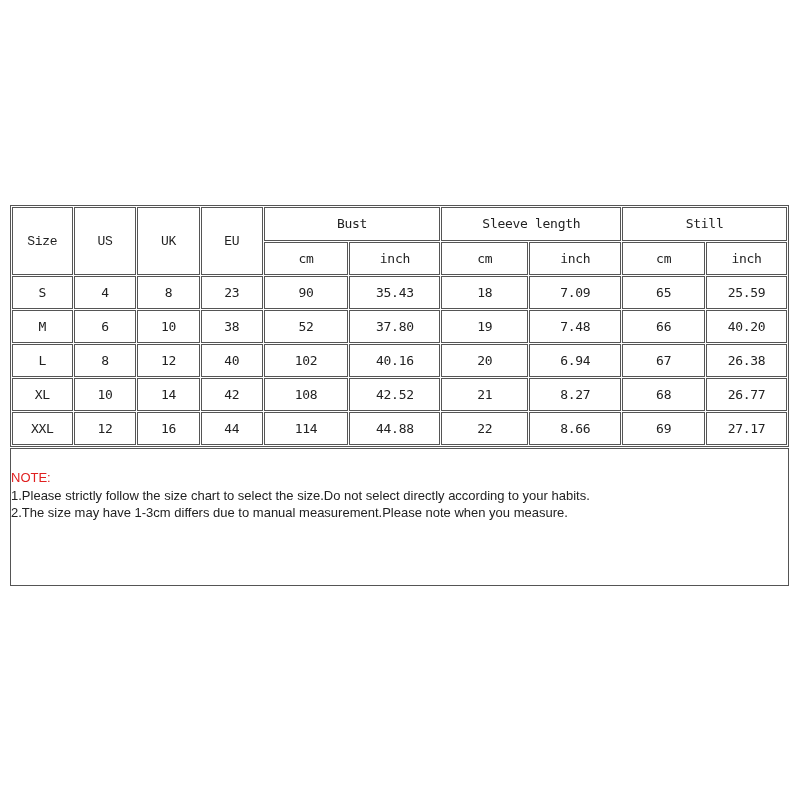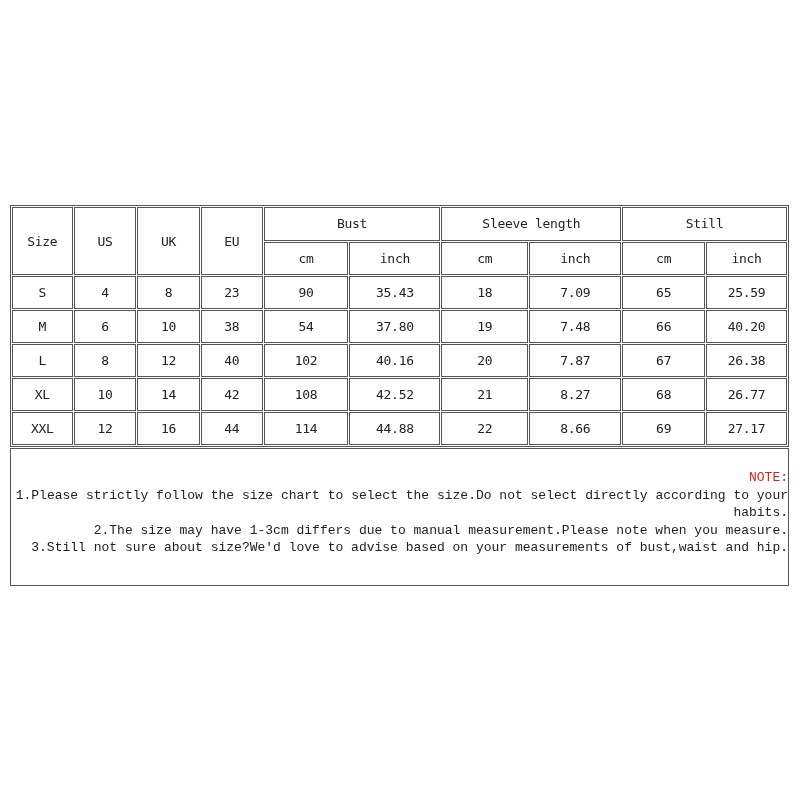--- a/index.html
+++ b/index.html
@@ -3,23 +3,23 @@
 <meta charset="utf-8">
 <style>
   html, body { margin: 0; padding: 0; background: #ffffff; }
   body { width: 800px; height: 800px; position: relative; overflow: hidden;
          font-family: "DejaVu Sans Mono", "Liberation Mono", monospace; color: #222; }
   .chart { position: absolute; left: 10px; top: 205px; width: 779px; }
   table.size-table { border-collapse: separate; border-spacing: 1px; width: 779px;
                      border: 1px solid #555; table-layout: fixed; background: #fff; }
   table.size-table td { border: 1px solid #555; text-align: center; vertical-align: middle;
                         font-size: 13px; height: 31px; padding: 0; letter-spacing: -0.3px; }
-  table.size-table td.head-rowspan { height: 66px; }
+  table.size-table td.head-rowspan { height: 66px; font-family: Liberation Mono, monospace; }
   .notes { border: 1px solid #555; margin-top: 1px; height: 138px; box-sizing: border-box;
-           text-align: right; font-family: Liberation Mono, monospace;
+           text-align: left; font-family: Liberation Sans, sans-serif;
            font-size: 13px; line-height: 17.5px; padding-top: 20px; color: #222; }
   .notes .note-title { color: #e02020; }
   .notes p { margin: 0; }
 </style>
 </head>
 <body>
 
 <div class="chart">
   <table class="size-table">
     <colgroup>
@@ -63,36 +63,36 @@
       <td>18</td>
       <td>7.09</td>
       <td>65</td>
       <td>25.59</td>
     </tr>
     <tr>
       <td>M</td>
       <td>6</td>
       <td>10</td>
       <td>38</td>
-      <td>54</td>
+      <td>52</td>
       <td>37.80</td>
       <td>19</td>
       <td>7.48</td>
       <td>66</td>
       <td>40.20</td>
     </tr>
     <tr>
       <td>L</td>
       <td>8</td>
       <td>12</td>
       <td>40</td>
       <td>102</td>
       <td>40.16</td>
       <td>20</td>
-      <td>7.87</td>
+      <td>6.94</td>
       <td>67</td>
       <td>26.38</td>
     </tr>
     <tr>
       <td>XL</td>
       <td>10</td>
       <td>14</td>
       <td>42</td>
       <td>108</td>
       <td>42.52</td>
@@ -113,15 +113,14 @@
       <td>69</td>
       <td>27.17</td>
     </tr>
   </tbody>
     </table>
 
   <div class="notes">
     <p class="note-title">NOTE:</p>
     <p>1.Please strictly follow the size chart to select the size.Do not select directly according to your habits.</p>
     <p>2.The size may have 1-3cm differs due to manual measurement.Please note when you measure.</p>
-    <p>3.Still not sure about size?We'd love to advise based on your measurements of bust,waist and hip.</p>
   </div>
 </div>
 
 </body></html>

